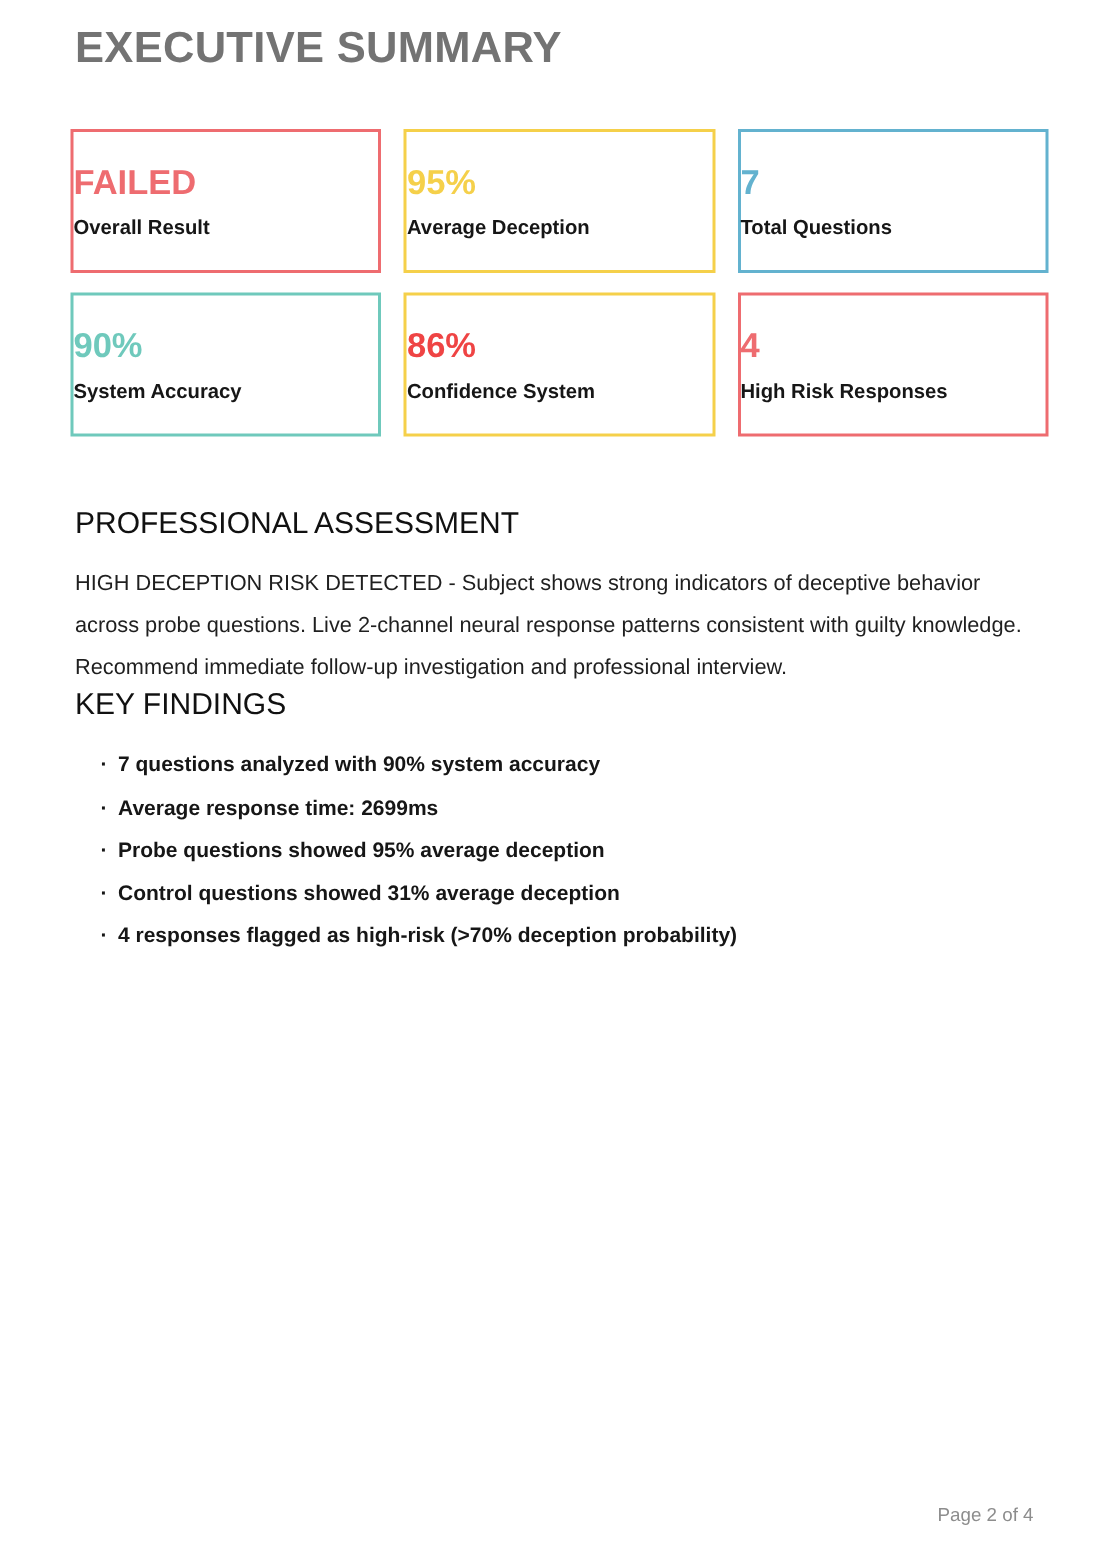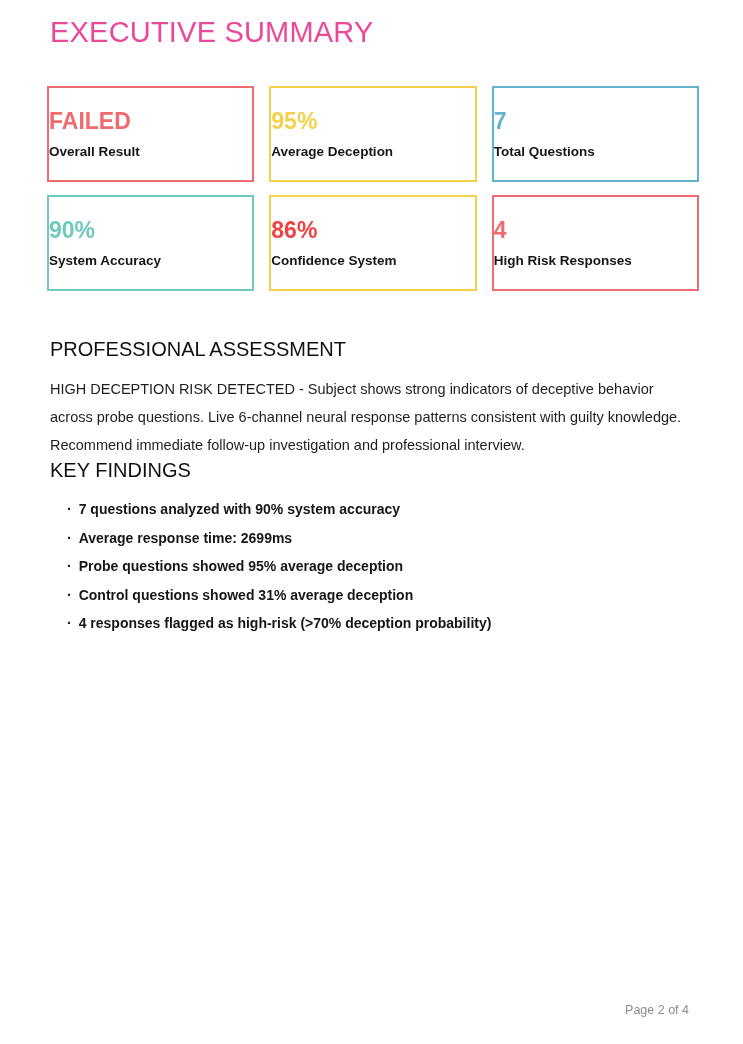--- a/index.html
+++ b/index.html
@@ -12,23 +12,23 @@
     position: relative;
     width: 743px;
     height: 1044px;
     margin: 0 auto;
     background: #ffffff;
     overflow: hidden;
   }
   .page-title {
     margin: 16px 45px 0 50px;
     font-size: 29px;
-    font-weight: normal;
+    font-weight: bold;
     letter-spacing: 0.2px;
-    color: #ec4899;
+    color: #737373;
   }
   .metric-grid {
     display: grid;
     grid-template-columns: repeat(3, 1fr);
     gap: 13px 15px;
     margin: 37px 44px 0 47px;
   }
   .metric-card {
     height: 96px;
     background: #ffffff;
@@ -111,21 +111,21 @@
       <div class="metric-label">Confidence System</div>
     </div>
     <div class="metric-card" style="border-color: rgb(238, 108, 112);">
       <div class="metric-value" style="color: rgb(238, 108, 112);">4</div>
       <div class="metric-label">High Risk Responses</div>
     </div>
   </div>
 
   <div class="section assessment-section">
     <h2 class="section-heading">PROFESSIONAL ASSESSMENT</h2>
-    <p class="assessment-body">HIGH DECEPTION RISK DETECTED - Subject shows strong indicators of deceptive behavior across probe questions. Live 6-channel neural response patterns consistent with guilty knowledge. Recommend immediate follow-up investigation and professional interview.</p>
+    <p class="assessment-body">HIGH DECEPTION RISK DETECTED - Subject shows strong indicators of deceptive behavior across probe questions. Live 2-channel neural response patterns consistent with guilty knowledge. Recommend immediate follow-up investigation and professional interview.</p>
   </div>
 
   <div class="section findings-section">
     <h2 class="section-heading">KEY FINDINGS</h2>
     <div class="findings-list">
       <div class="finding-item"><span class="bullet-glyph">·</span><span>7 questions analyzed with 90% system accuracy</span></div>
       <div class="finding-item"><span class="bullet-glyph">·</span><span>Average response time: 2699ms</span></div>
       <div class="finding-item"><span class="bullet-glyph">·</span><span>Probe questions showed 95% average deception</span></div>
       <div class="finding-item"><span class="bullet-glyph">·</span><span>Control questions showed 31% average deception</span></div>
       <div class="finding-item"><span class="bullet-glyph">·</span><span>4 responses flagged as high-risk (&gt;70% deception probability)</span></div>

